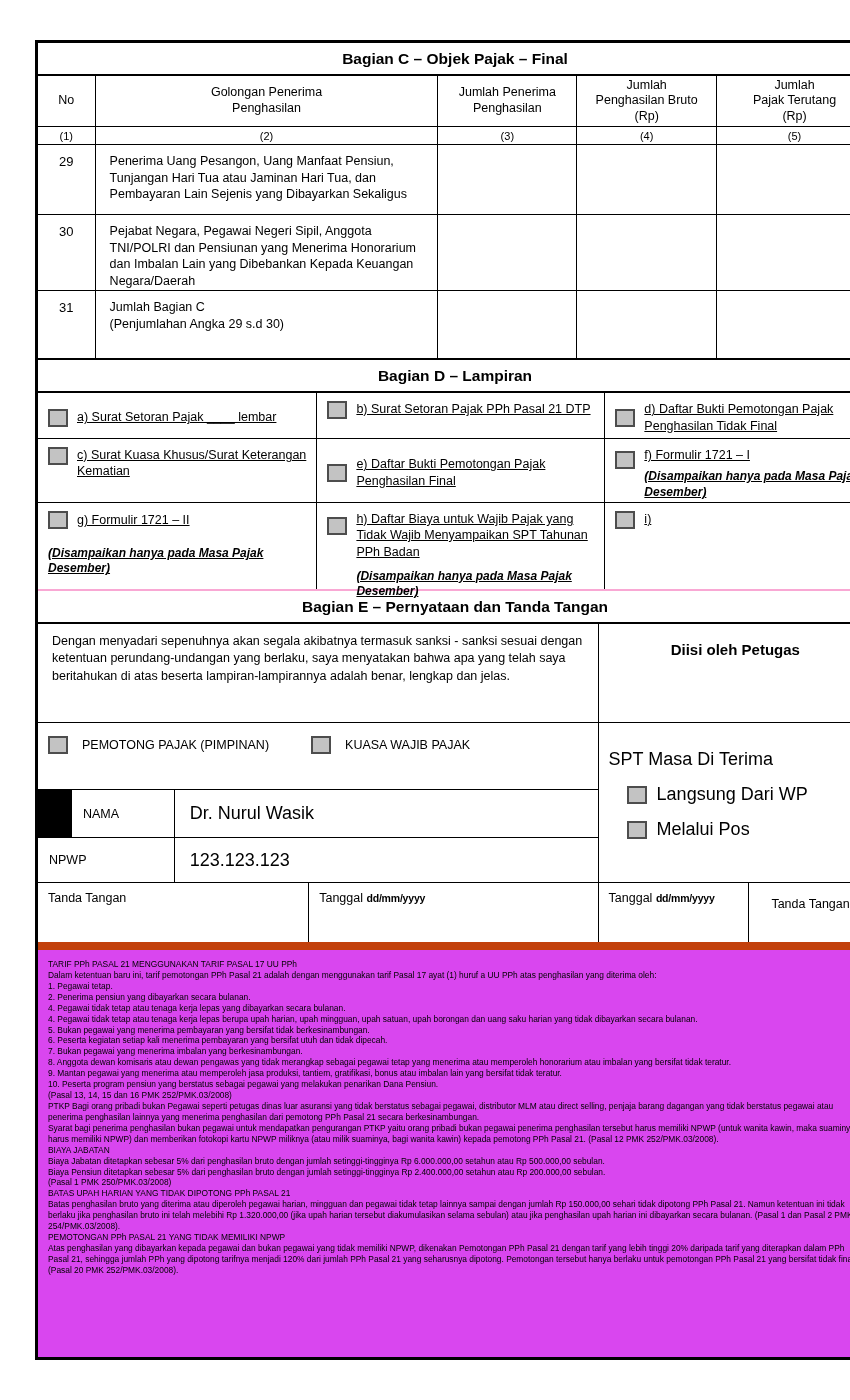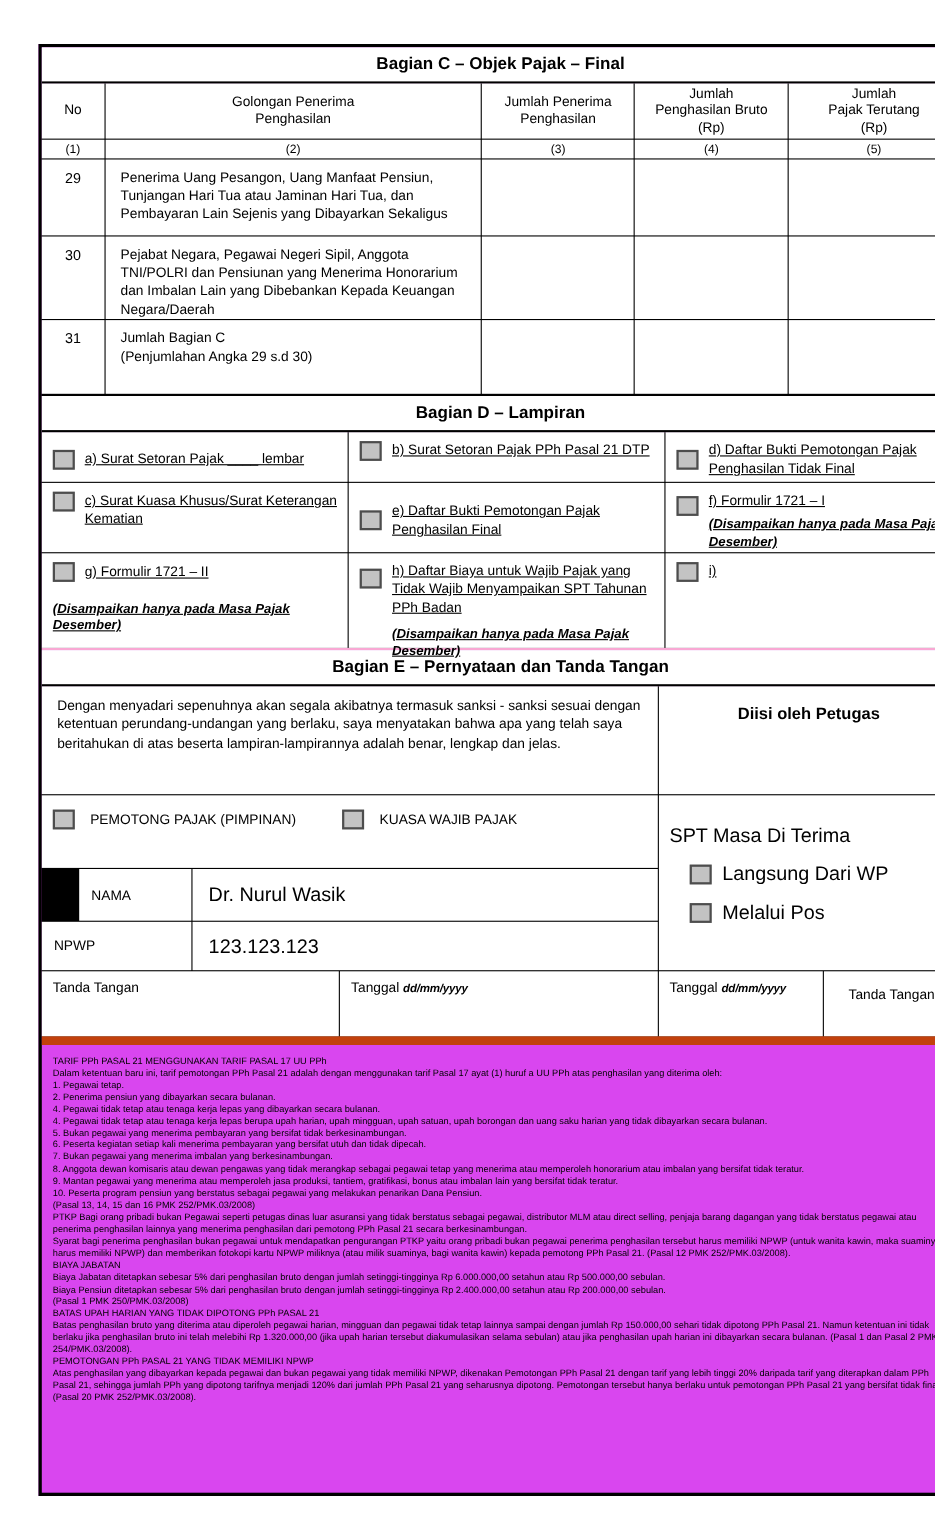--- a/index.html
+++ b/index.html
@@ -29,21 +29,21 @@
   .e-grid { grid-template-columns:127fr 125fr 270fr 140fr 115fr; grid-template-rows:98px 66px 47px 44px 59px; border-bottom:8px solid #c2410c; }
   .e-statement { grid-column:1/4; grid-row:1; font-size:12.5px; line-height:1.38; padding:9px 14px; }
   .e-petugas { grid-column:4/6; grid-row:1; text-align:center; font-weight:bold; font-size:15px; padding-top:17px; }
   .e-cbxrow { grid-column:1/4; grid-row:2; display:flex; align-items:flex-start; padding:13px 0 0 10px; font-size:12.5px; }
   .e-pair { display:flex; align-items:center; gap:14px; }
   .e-spt { grid-column:4/6; grid-row:2/5; padding:26px 0 0 10px; font-size:18px; }
   .e-spt-opt { display:flex; align-items:center; gap:10px; margin:14px 0 0 18px; }
   .e-label { display:flex; align-items:center; padding-left:11px; font-size:12.5px; }
   .e-value { grid-column:2/4; display:flex; align-items:center; padding-left:15px; font-size:18px; }
   .e-sign { padding:8px 0 0 10px; font-size:12.5px; }
-  .fmt { font-style:italic; font-size:10.5px; font-weight:bold; letter-spacing:-0.2px; }
+  .fmt { font-size:10.5px; font-weight:bold; letter-spacing:-0.2px; }
 
   .notes { padding:9px 10px 0 10px; height:407px; overflow:hidden; font-size:8.4px; line-height:1.3; }
   .notes div { margin:0; }
 </style>
 </head>
 <body>
 
 <div class="form-outer">
 
   <div class="section-header">Bagian C – Objek Pajak – Final</div>

